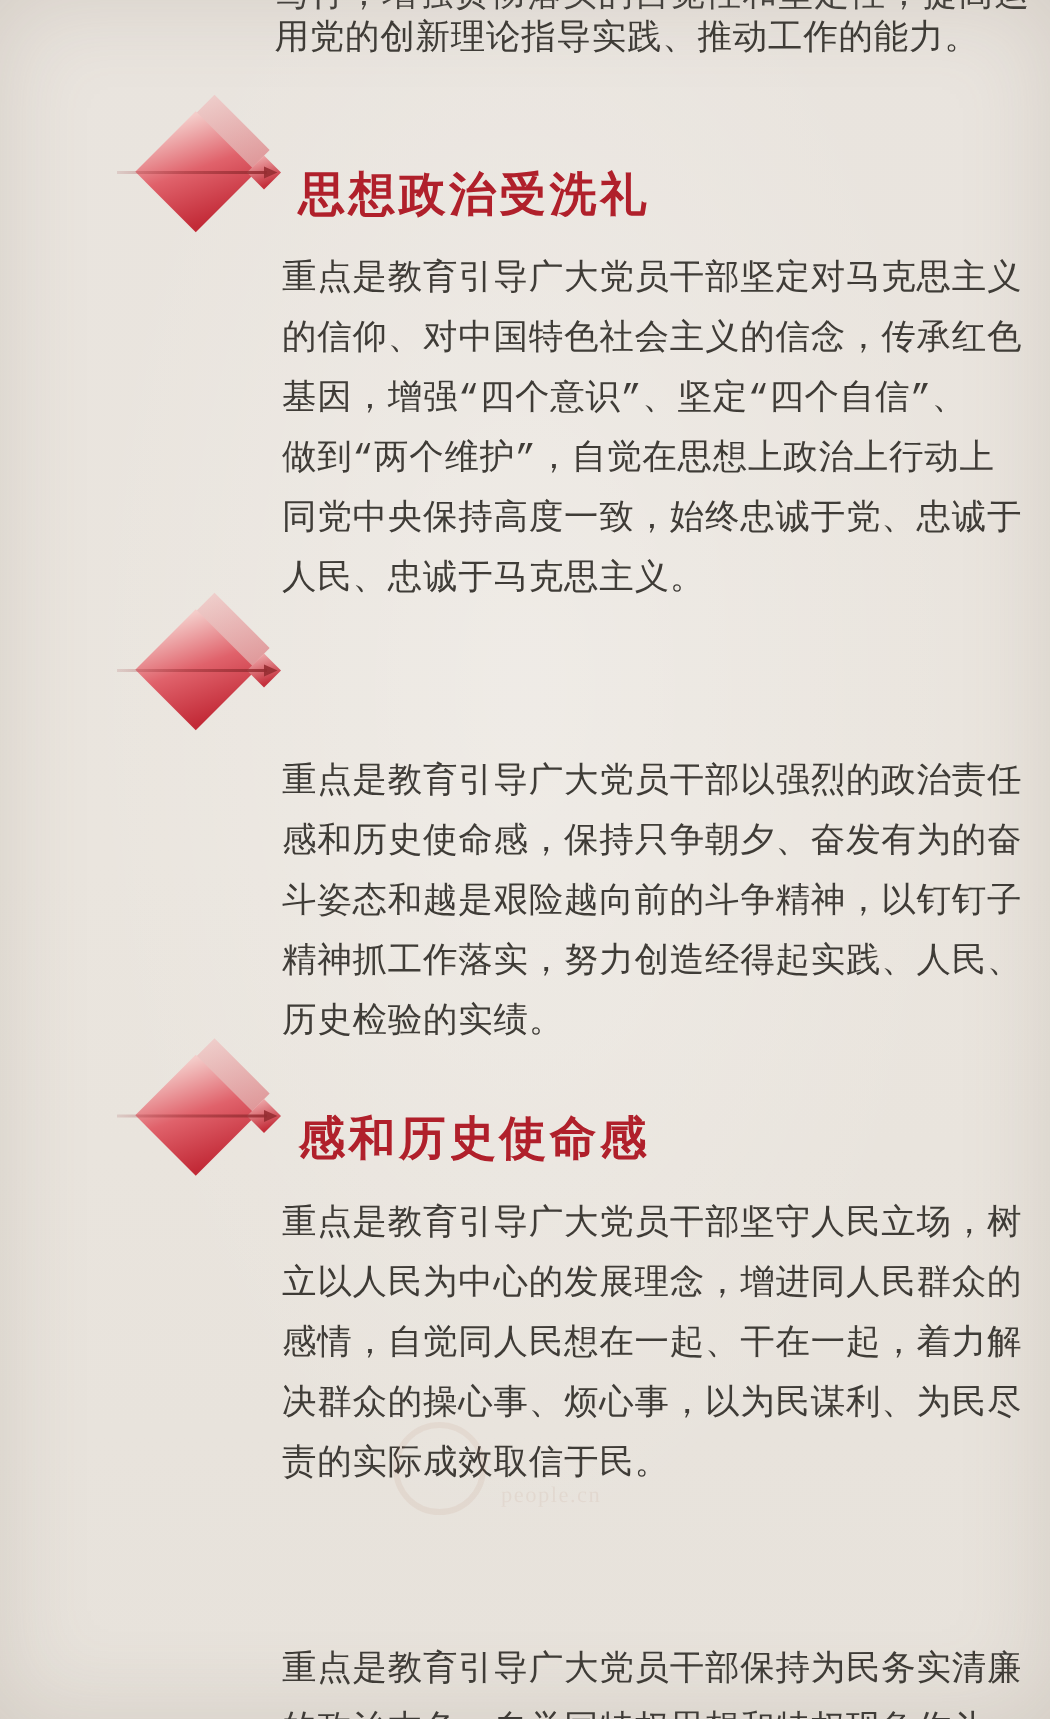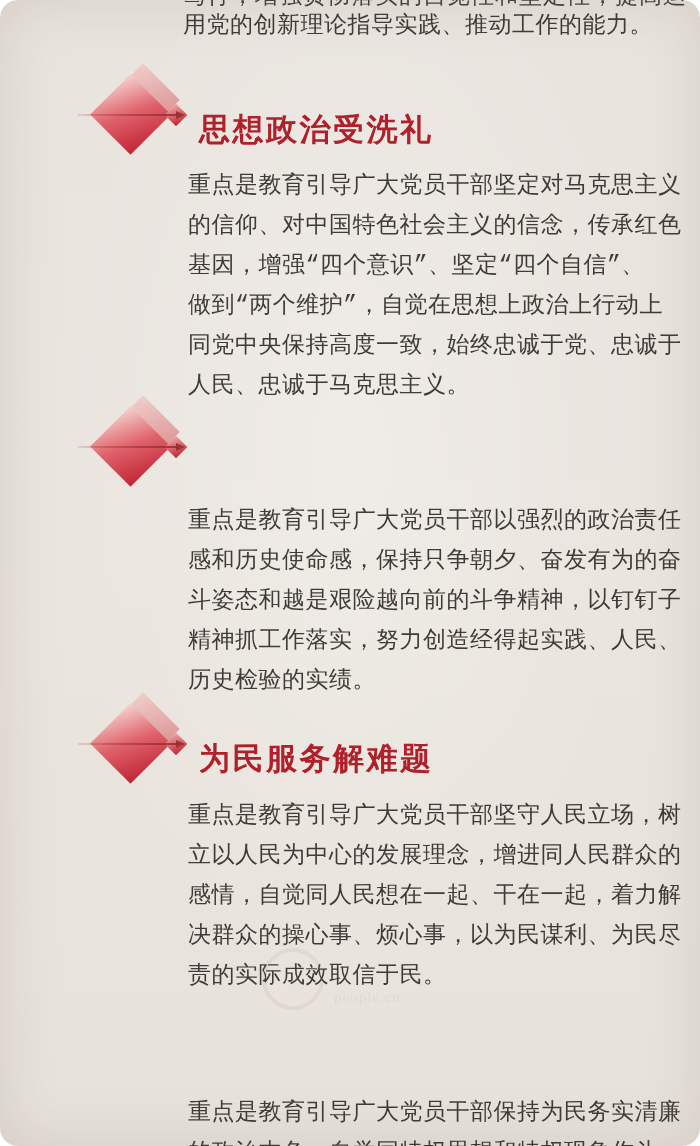--- a/index.html
+++ b/index.html
@@ -5,21 +5,20 @@
   html,body{margin:0;padding:0;}
   .page{
     position:relative;
     width:700px;height:1146px;
     background:
       radial-gradient(ellipse at 50% 40%, rgba(255,255,255,0.25), rgba(0,0,0,0) 60%),
       linear-gradient(180deg,#e9e4de 0%, #eae5de 50%, #e7e2db 100%);
     box-shadow:inset 0 0 60px rgba(120,105,90,0.18);
     overflow:hidden;
     font-family:"Liberation Serif","DejaVu Serif",serif;
-    border-radius:18px;
   }
   
   .clipped-line{
     position:absolute;left:183px;top:-17px;
     font-size:23px;line-height:26px;color:#45423d;
     letter-spacing:1px;white-space:nowrap;
   }
   .intro-line{
     position:absolute;left:183px;top:9px;
     font-size:23px;line-height:32px;color:#3f3c37;
@@ -128,21 +127,21 @@
 历史检验的实绩。</p>
 
   <div class="section-heading-row" style="top:694px">
     <div class="marker">
       <span class="dia-back"></span>
       <span class="dia-main"></span>
       <span class="dia-small"></span>
       <span class="line"></span>
       <span class="arrowhead"></span>
     </div>
-    <h2 class="section-title">为民服务解难题</h2>
+    <h2 class="section-title">感和历史使命感</h2>
   </div>
   <p class="section-body" style="top:780px">重点是教育引导广大党员干部坚守人民立场，树
 立以人民为中心的发展理念，增进同人民群众的
 感情，自觉同人民想在一起、干在一起，着力解
 决群众的操心事、烦心事，以为民谋利、为民尽
 责的实际成效取信于民。</p>
 
   <div class="watermark">
     <span class="wm-circle"></span>
     <span class="wm-sub">people.cn</span>

